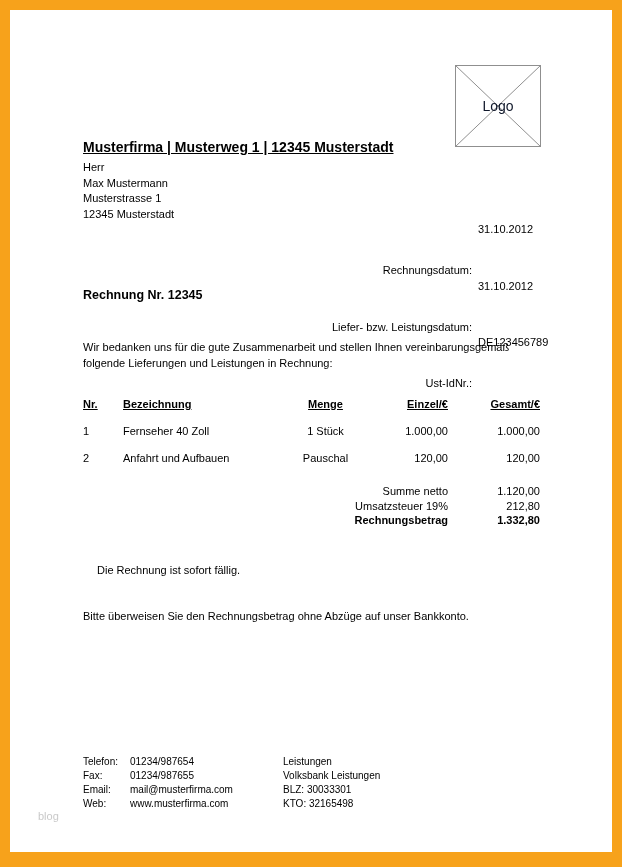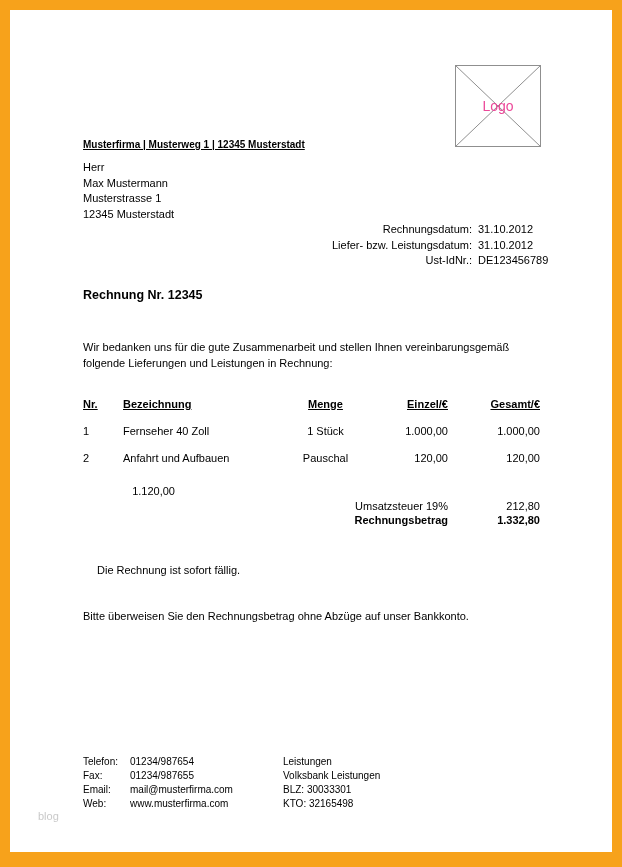--- a/index.html
+++ b/index.html
@@ -14,34 +14,34 @@
   .page {
     position:absolute; left:10px; top:10px; width:602px; height:842px;
     background:#ffffff;
   }
   
   .logo-box { position:absolute; left:445px; top:55px; width:86px; height:82px; }
   .logo-box svg { position:absolute; inset:0; width:100%; height:100%; }
   .logo-text {
     position:absolute; left:0; top:0; width:100%; height:100%;
     display:flex; align-items:center; justify-content:center;
-    color:#ec4899; font-size:14px;
+    color:#0f172a; font-size:14px;
   }
   
   .sender {
     position:absolute; left:73px; top:129px;
-    font-size:10px; font-weight:bold; text-decoration:underline;
+    font-size:14px; font-weight:bold; text-decoration:underline;
     white-space:nowrap;
   }
   
   .recipient { position:absolute; left:73px; top:150px; font-size:11px; line-height:15.5px; }
   
   .meta { position:absolute; left:73px; top:212px; width:470px; font-size:11px; line-height:15.5px; }
   .meta-row { display:flex; justify-content:flex-end; }
-  .meta-label { text-align:center; }
+  .meta-label { text-align:center;margin-top:41px; }
   .meta-value { width:75px; margin-left:6px; text-align:left; white-space:nowrap; }
   
   .title { position:absolute; left:73px; top:278px; font-size:12.5px; font-weight:bold; }
   
   .intro { position:absolute; left:73px; top:330px; width:462px; font-size:11px; line-height:15.5px; }
   
   .items { position:absolute; left:73px; top:388px; width:457px; font-size:11px; }
   .trow { display:grid; grid-template-columns:40px 160px 85px 80px 92px; align-items:baseline; }
   .trow .c3 { text-align:center; }
   .trow .c4, .trow .c5 { text-align:right; }
@@ -129,20 +129,21 @@
       <span class="c1">2</span>
       <span class="c2">Anfahrt und Aufbauen</span>
       <span class="c3">Pauschal</span>
       <span class="c4">120,00</span>
       <span class="c5">120,00</span>
     </div>
   </div>
 
   <div class="totals">
     <div class="totals-row">
+      <span class="totals-label">Summe netto</span>
       <span class="totals-value">1.120,00</span>
     </div>
     <div class="totals-row">
       <span class="totals-label">Umsatzsteuer 19%</span>
       <span class="totals-value">212,80</span>
     </div>
     <div class="totals-row bold">
       <span class="totals-label">Rechnungsbetrag</span>
       <span class="totals-value">1.332,80</span>
     </div>

